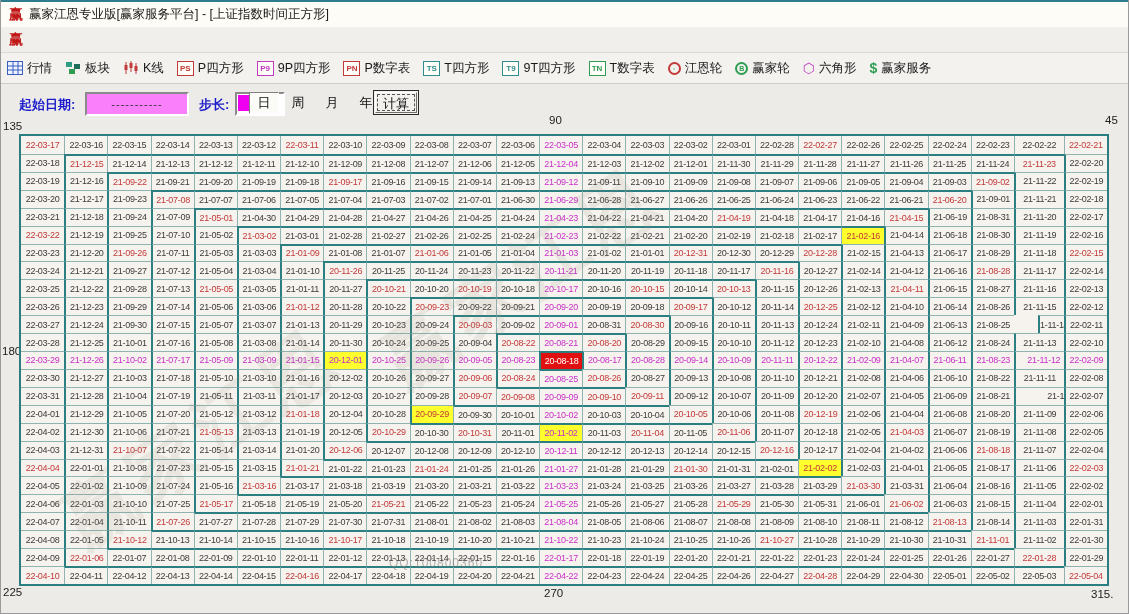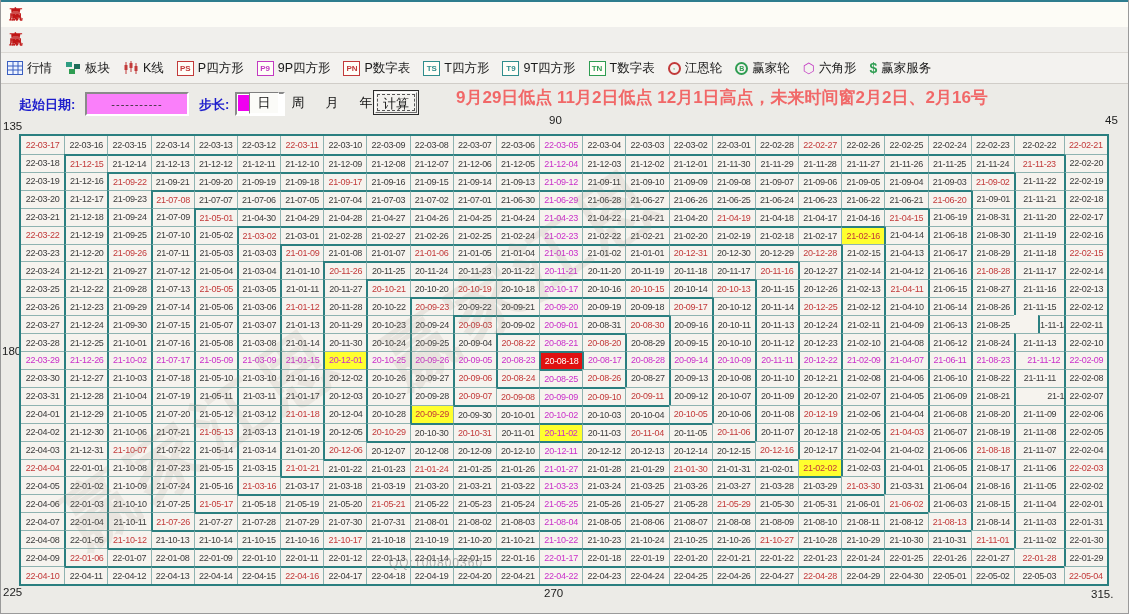--- a/index.html
+++ b/index.html
@@ -57,20 +57,21 @@
   .wm.qq{left:388px;top:446px;font-size:12px;color:rgba(120,120,120,0.55);letter-spacing:1px;}
 </style>
 </head>
 <body>
 
 <div class="app">
   <div class="top-accent"></div>
 
   <div class="titlebar">
     <span class="logo-glyph">赢</span>
+    <span class="title-text">赢家江恩专业版[赢家服务平台] - [上证指数时间正方形]</span>
   </div>
 
   <div class="menubar">
     <span class="logo-glyph">赢</span>
   </div>
 
   <div class="toolbar" id="toolbar">
       <div class="tb-item">
         <span class="ic">
           <svg width="16" height="14">
@@ -178,21 +179,20 @@
     <div class="periods" id="periods">
         <div class="p-btn sel">日</div>
         <div class="p-btn">周</div>
         <div class="p-btn">月</div>
         <div class="p-btn">年</div>
       </div>
     <div class="calc">
       <span class="inner"></span>
       <span class="focus">计算</span>
     </div>
-    <span class="annotation">9月29日低点 11月2日低点 12月1日高点，未来时间窗2月2日、2月16号</span>
   </div>
 
   <div class="workspace">
     <span class="angle a-tl">135</span>
     <span class="angle a-t">90</span>
     <span class="angle a-tr">45</span>
     <span class="angle a-l">180</span>
     <span class="angle a-r">0</span>
     <span class="angle a-bl">225</span>
     <span class="angle a-b">270</span>

